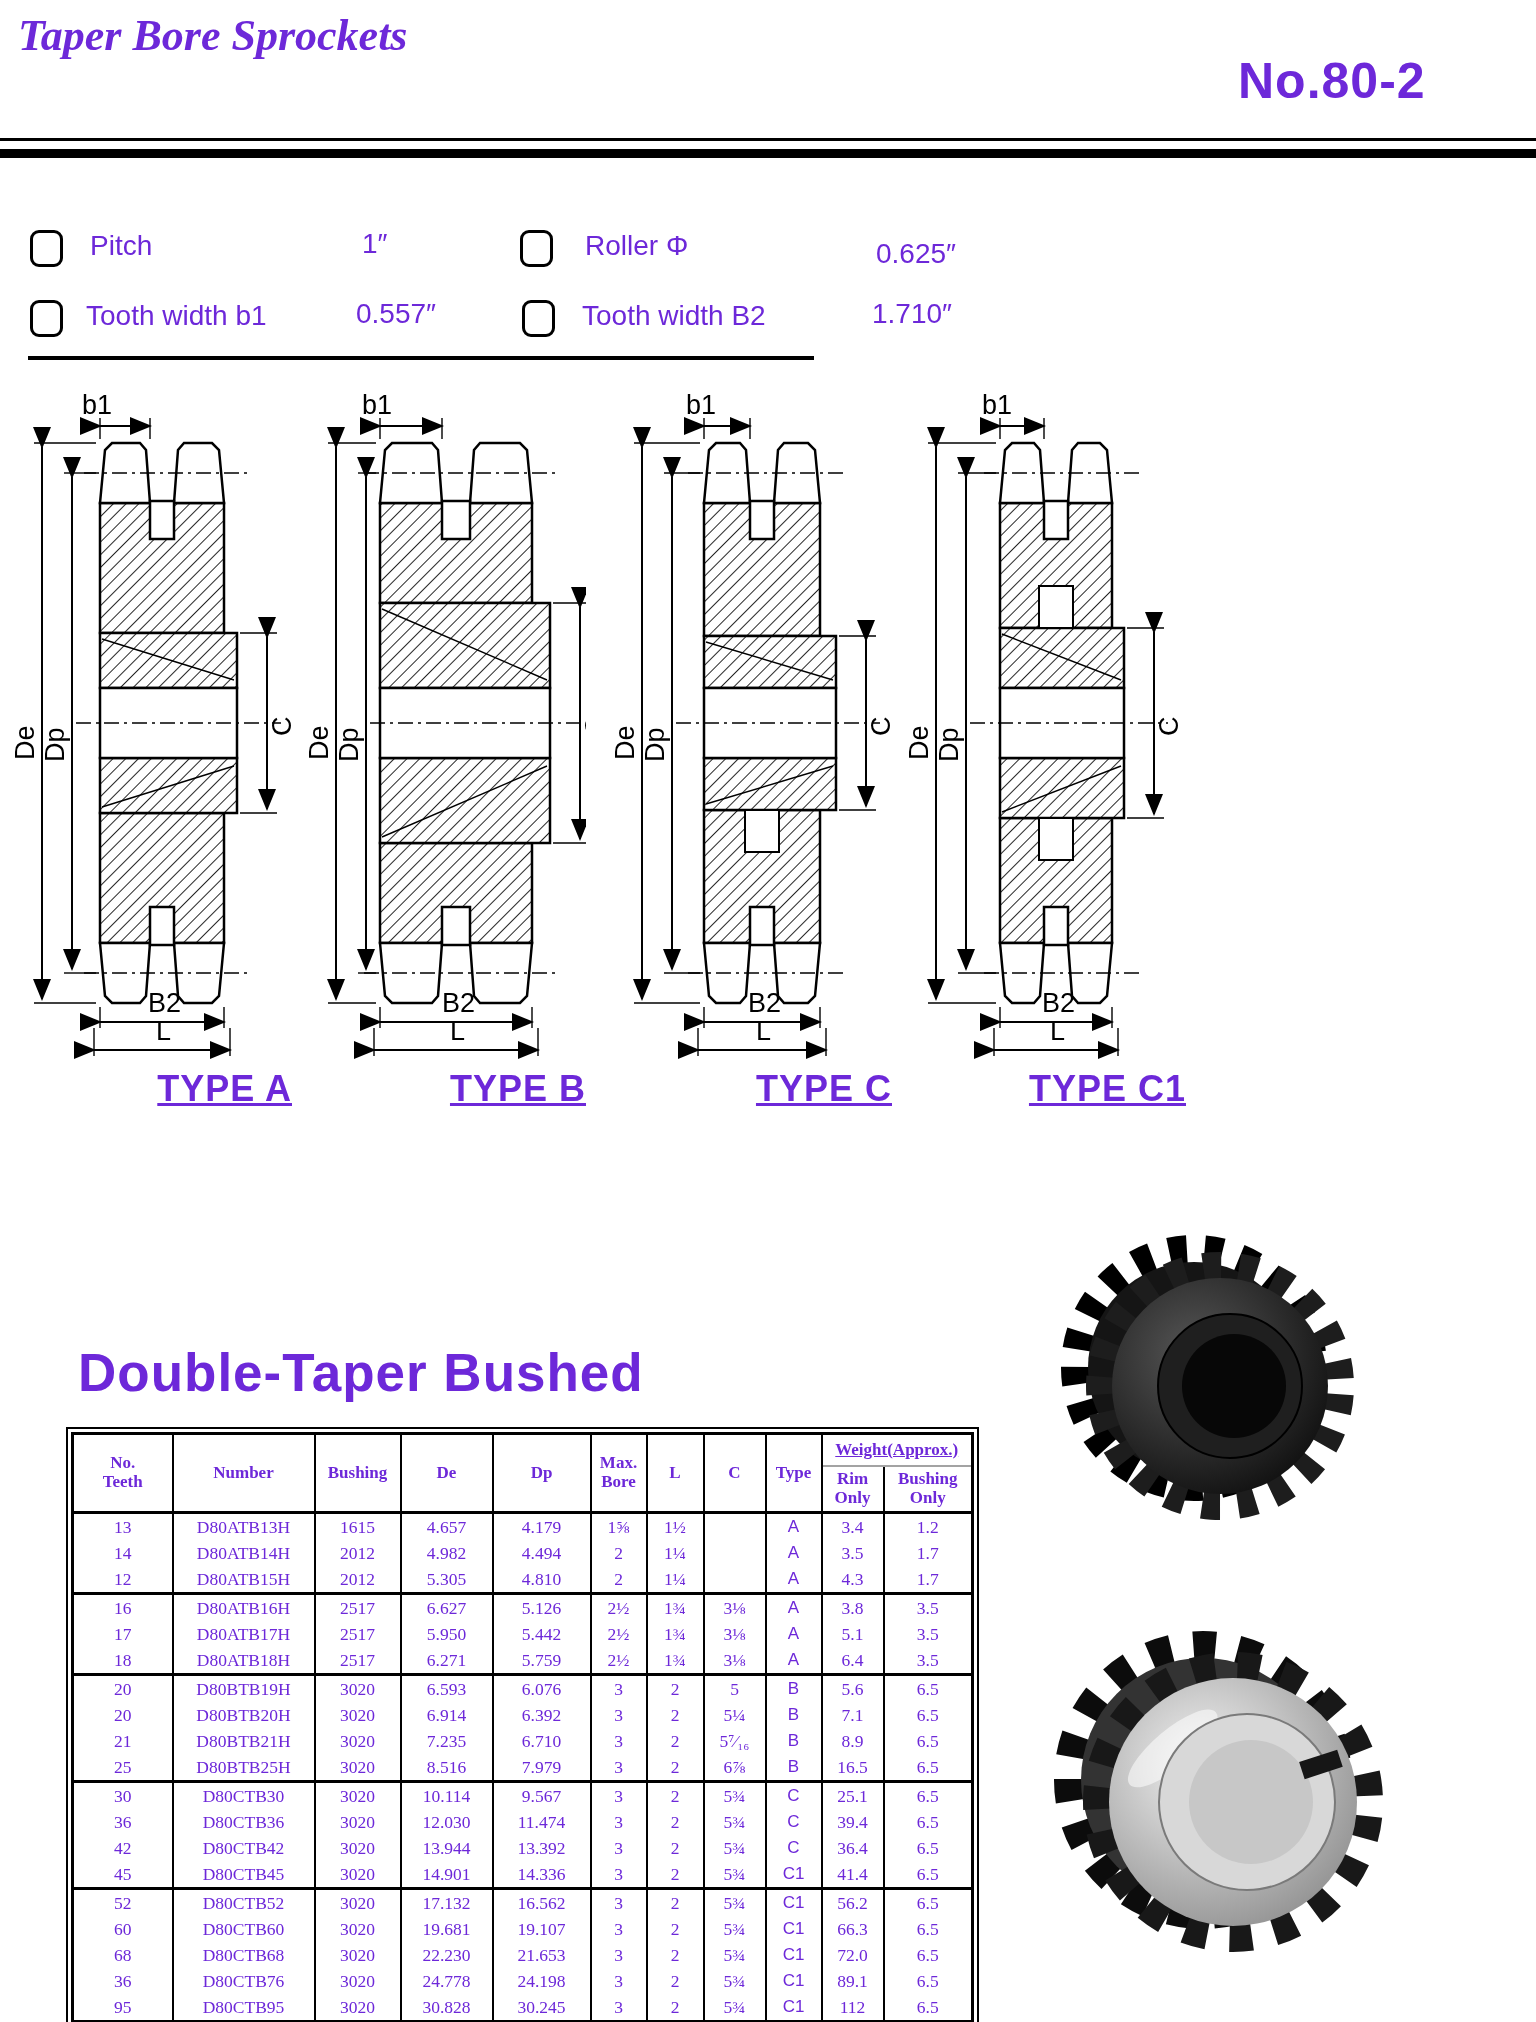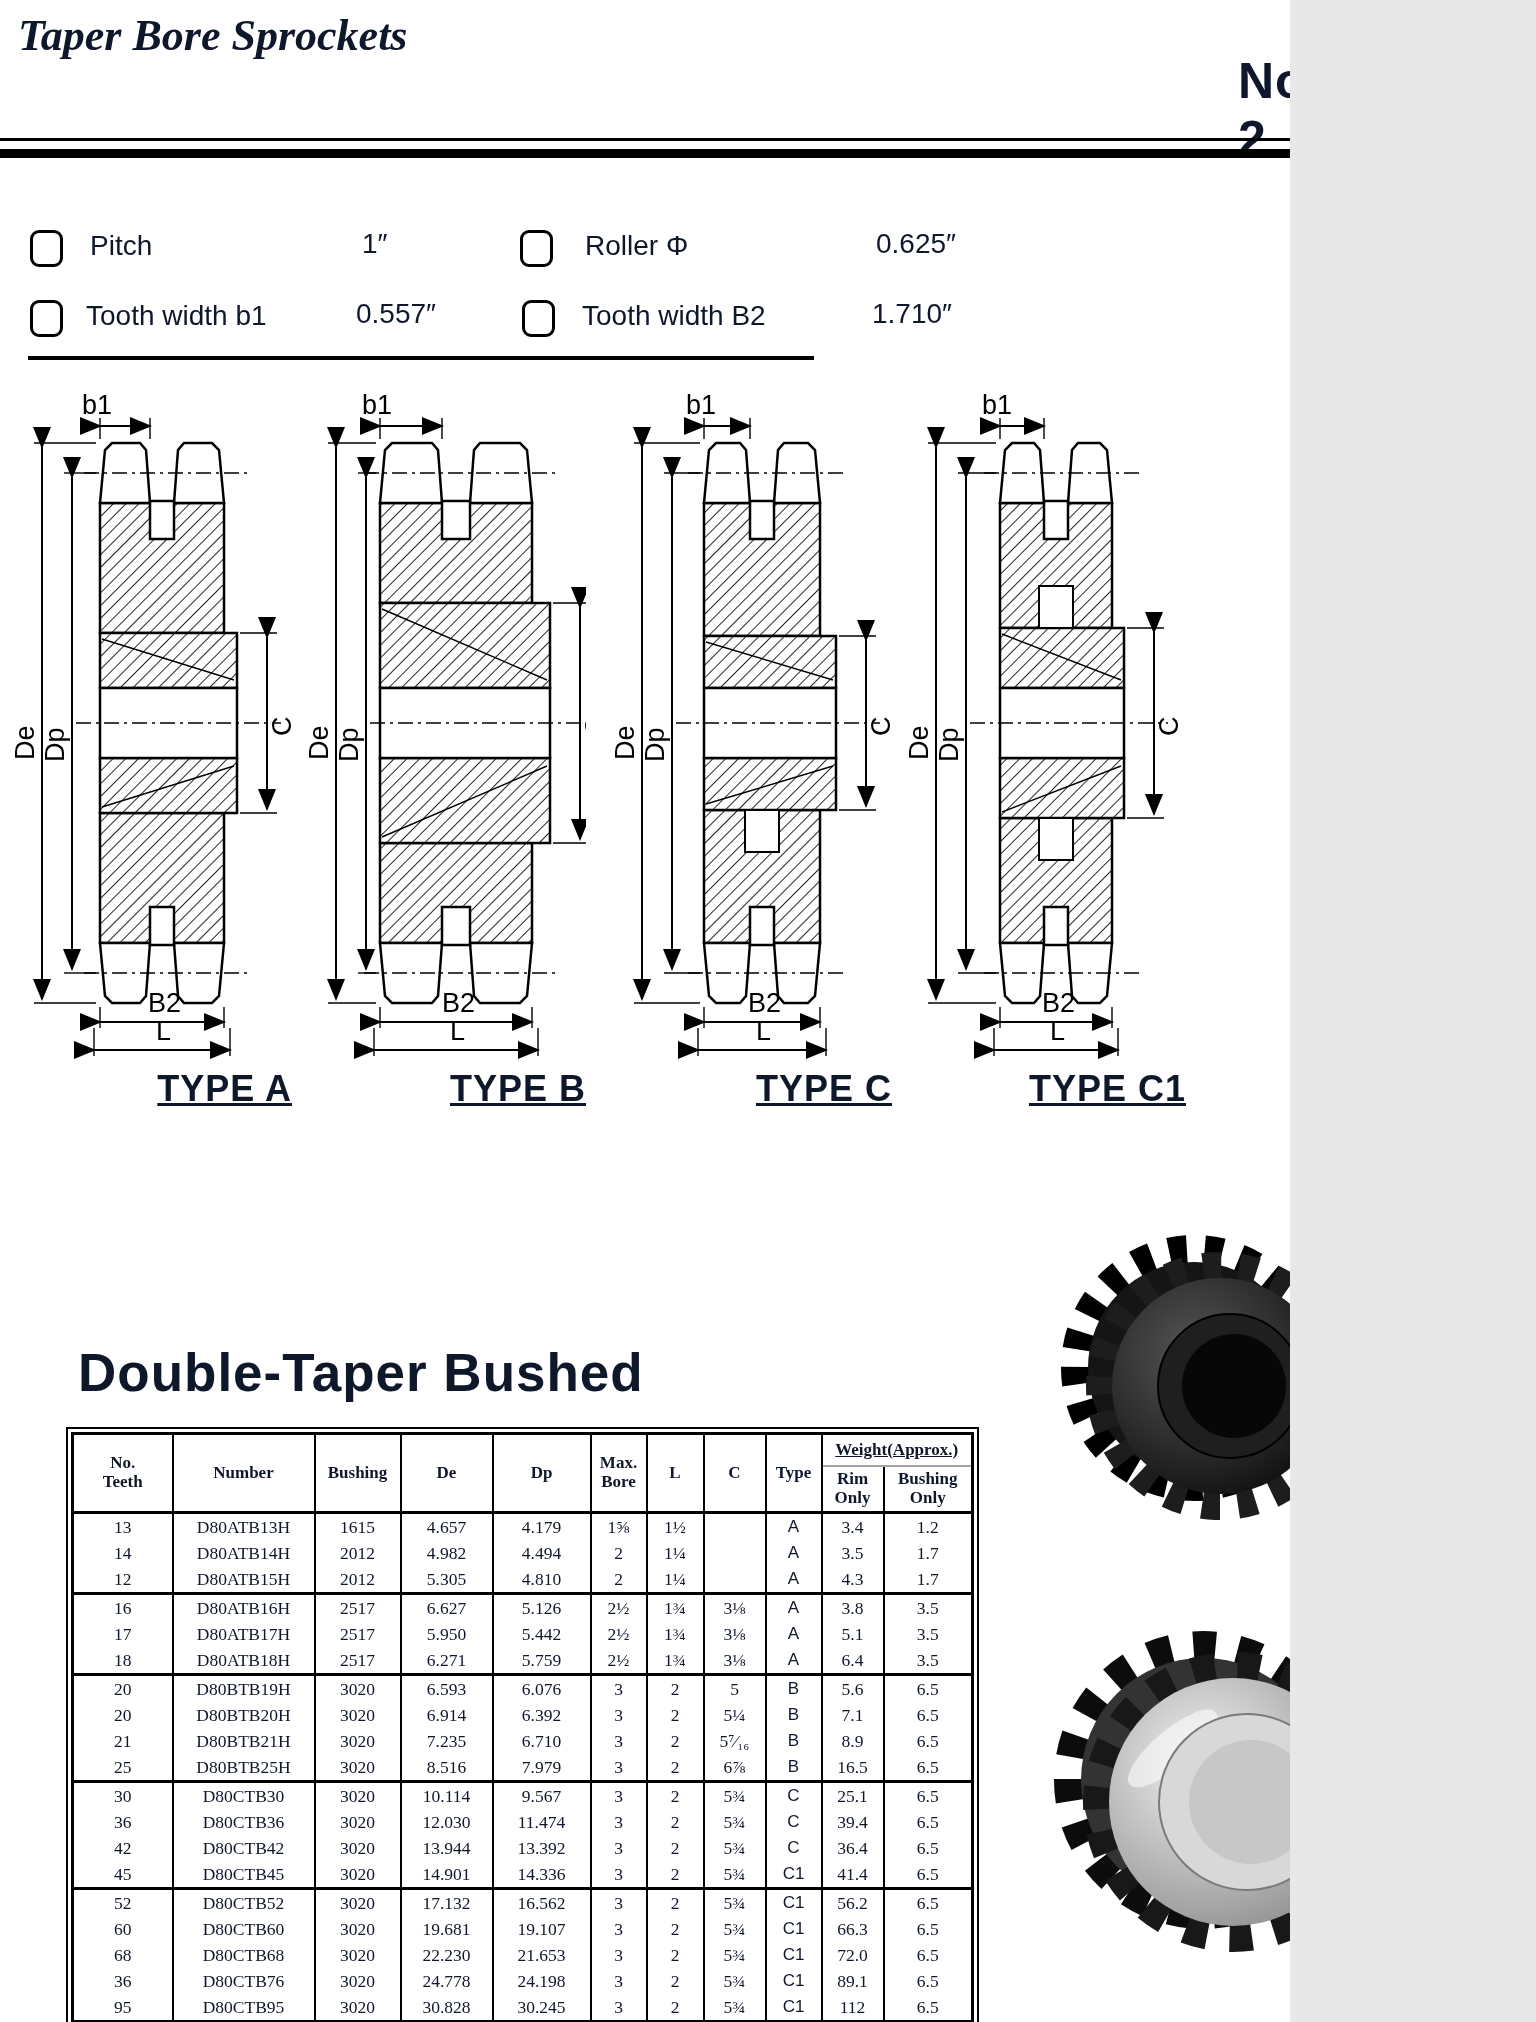--- a/index.html
+++ b/index.html
@@ -1,17 +1,17 @@
 <!DOCTYPE html>
 <html><head>
 <meta charset="utf-8">
 <style>
   html,body{margin:0;padding:0;background:#e8e8e8;}
-  .page{position:relative;width:1290px;height:2022px;background:#ffffff;overflow:hidden;
-        font-family:"Liberation Sans",sans-serif;color:#0f172a;}
+  .page{position:relative;width:1536px;height:2022px;background:#ffffff;overflow:hidden;
+        font-family:"Liberation Sans",sans-serif;color:#6d28d9;}
   .abs{position:absolute;}
 
   
   .title1{left:18px;top:10px;font-family:"Liberation Serif",serif;font-style:italic;font-weight:bold;
           font-size:44px;letter-spacing:0px;}
   .title2{left:18px;top:64px;font-style:italic;font-weight:bold;font-size:41px;letter-spacing:0px;}
   .pageno{left:1238px;top:52px;font-weight:bold;font-size:50px;letter-spacing:1px;}
   .rule-thin{left:0;top:138px;width:1536px;height:3px;background:#000;}
   .rule-thick{left:0;top:149px;width:1536px;height:9px;background:#000;}
 
@@ -53,21 +53,21 @@
   <div class="abs pageno">No.80-2</div>
   <div class="abs rule-thin"></div>
   <div class="abs rule-thick"></div>
 
   <div class="abs checkbox" style="left:30px;top:230px;"></div>
   <div class="abs spec-label" style="left:90px;top:230px;">Pitch</div>
   <div class="abs spec-value" style="left:362px;top:228px;">1″</div>
 
   <div class="abs checkbox" style="left:520px;top:230px;"></div>
   <div class="abs spec-label" style="left:585px;top:230px;">Roller Φ</div>
-  <div class="abs spec-value" style="left:876px;top:228px;">0.625″</div>
+  <div class="abs spec-value" style="left:876px;top:238px;">0.625″</div>
 
   <div class="abs checkbox" style="left:30px;top:300px;"></div>
   <div class="abs spec-label" style="left:86px;top:300px;">Tooth width b1</div>
   <div class="abs spec-value" style="left:356px;top:298px;">0.557″</div>
 
   <div class="abs checkbox" style="left:522px;top:300px;"></div>
   <div class="abs spec-label" style="left:582px;top:300px;">Tooth width B2</div>
   <div class="abs spec-value" style="left:872px;top:298px;">1.710″</div>
 
   <div class="abs spec-underline"></div>

